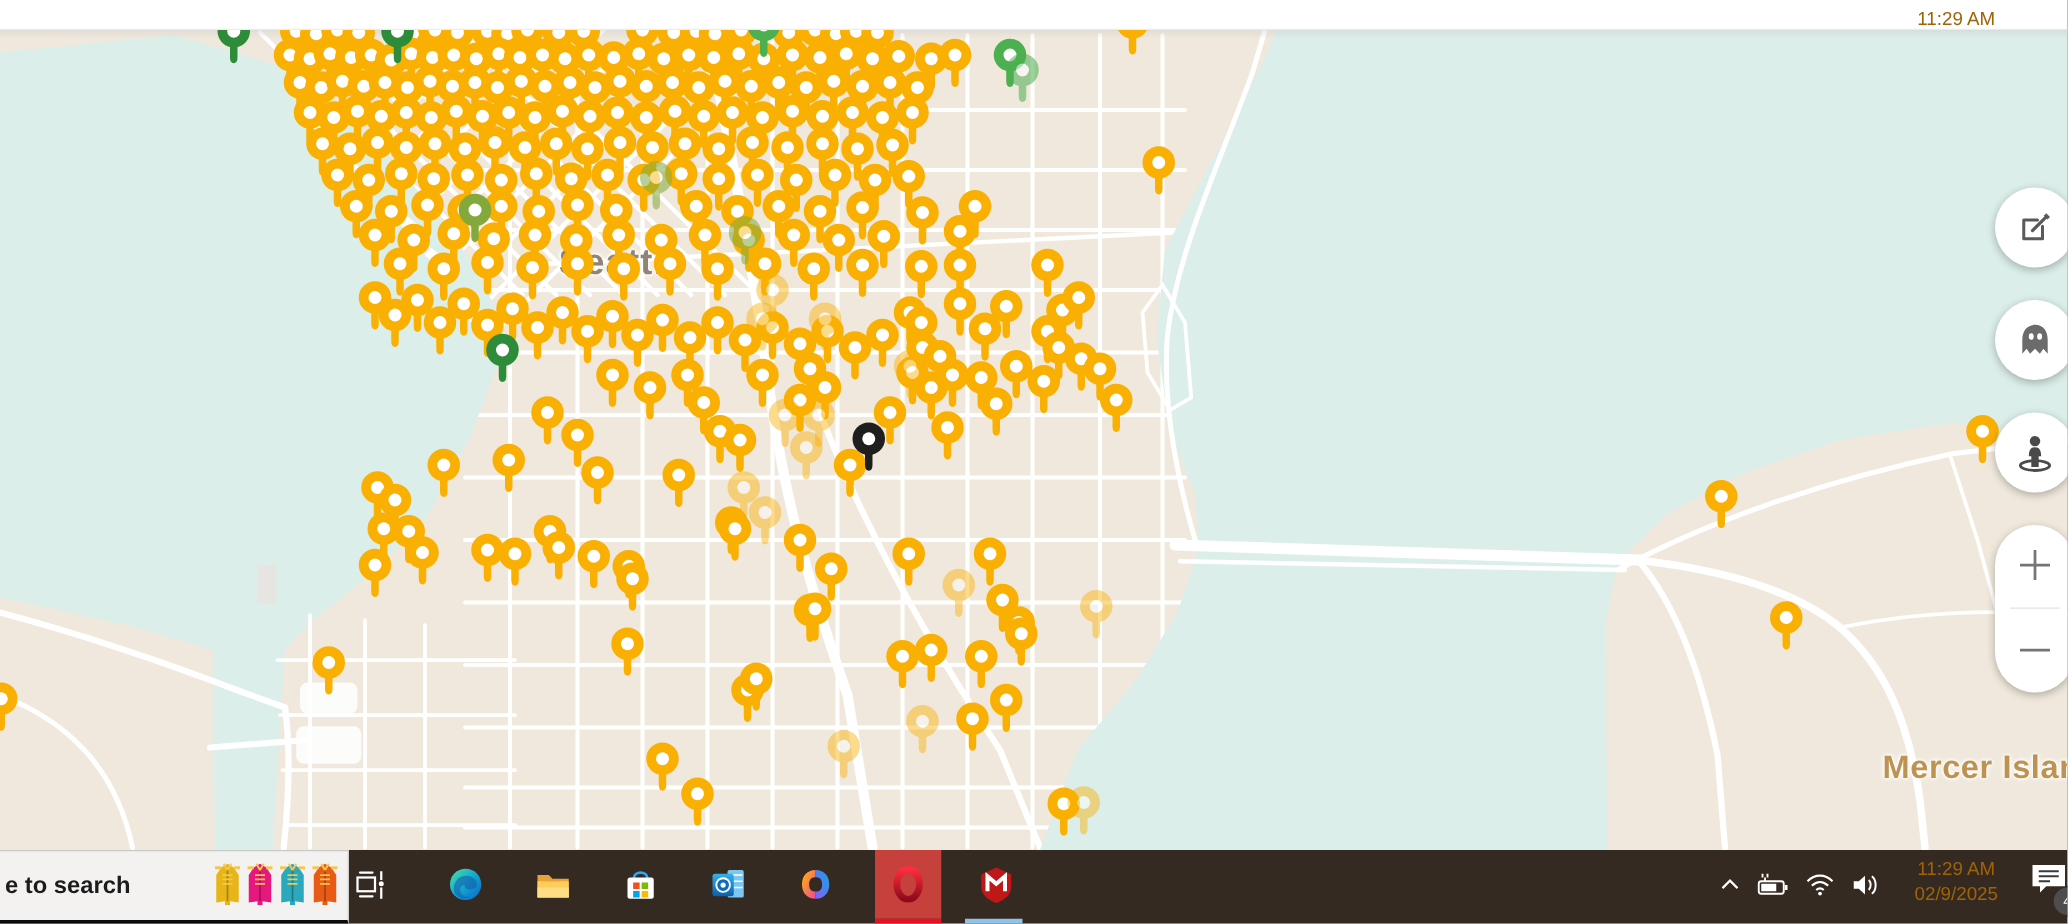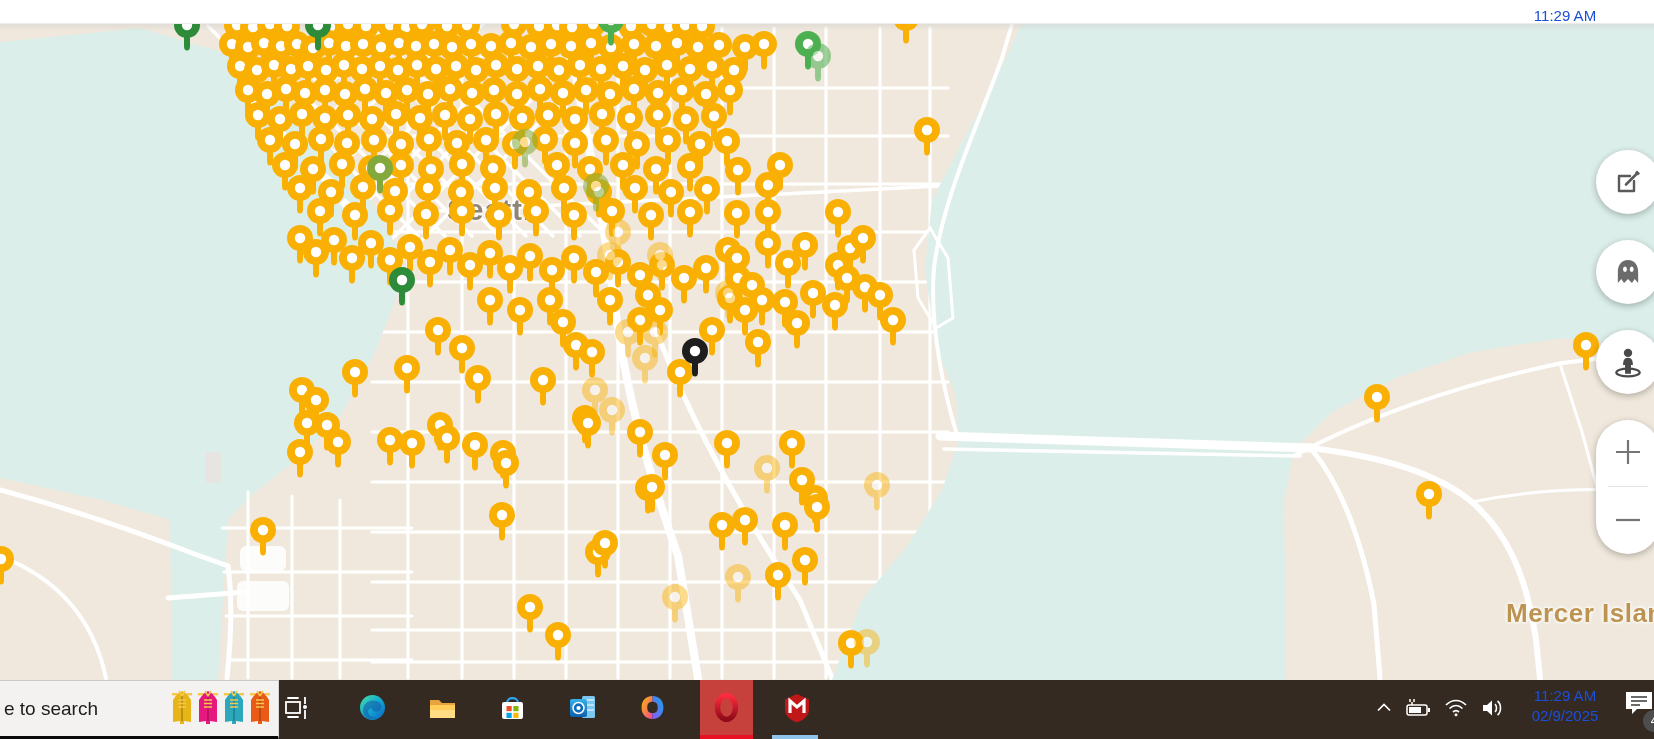--- a/index.html
+++ b/index.html
@@ -23,31 +23,31 @@
   #pins-svg{position:absolute;left:0;top:0;z-index:4;}
   
   .ctl{position:absolute;left:1596px;width:64px;background:#fff;border-radius:50%;
        box-shadow:0 2px 7px rgba(0,0,0,.28);z-index:10;display:flex;align-items:center;justify-content:center;}
   .ctl.round{height:64px;}
   .zoom-pill{position:absolute;left:1596px;top:420px;width:64px;height:134px;background:#fff;
        border-radius:32px;box-shadow:0 2px 7px rgba(0,0,0,.28);z-index:10;}
   .zoom-half{position:absolute;left:0;width:64px;height:64px;display:flex;align-items:center;justify-content:center;}
   .zoom-div{position:absolute;left:12px;right:12px;top:66px;height:1px;background:#e3e3e3;}
   
-  .taskbar{position:absolute;left:0;top:680px;width:1654px;height:59px;background:var(--taskbar_bg);z-index:40;}
+  .taskbar{position:absolute;left:0;top:680px;width:1654px;height:59px;background:var(--taskbar_bg);z-index:40;font-weight:bold;}
   .searchbox{position:absolute;left:0;top:0;width:278px;height:55px;background:var(--search_bg);
              border-top:1px solid #c9c9c9;border-right:1px solid #d8d8d8;border-bottom:4px solid #0a0a0a;
              box-sizing:content-box;display:flex;align-items:center;}
   .search-text{font-size:19px;color:#1c1c1c;margin-left:4px;white-space:nowrap;}
   .coats{position:absolute;right:5px;top:6px;}
   .tb-icon{position:absolute;top:0;width:53px;height:55px;display:flex;align-items:center;justify-content:center;}
   .opera-tile{background:var(--opera_tile);}
   .underline{position:absolute;top:55px;height:4px;z-index:41;}
   .tray-ic{position:absolute;top:0;height:55px;display:flex;align-items:center;justify-content:center;}
-  .clock{position:absolute;left:1518px;top:6px;width:94px;text-align:center;color:#1d4ed8;
+  .clock{position:absolute;left:1518px;top:6px;width:94px;text-align:center;color:#a16207;
          font-size:15px;line-height:20px;}
   .notif{position:absolute;left:1624px;top:11px;}
   .badge{position:absolute;left:1641px;top:708px;width:22px;height:22px;border-radius:50%;
          background:#4d4d4d;border:2px solid #342a22;color:#fff;font-size:12px;display:flex;
          align-items:center;justify-content:center;z-index:42;}
 </style>
 </head>
 <body>
 
 <div class="screen">

